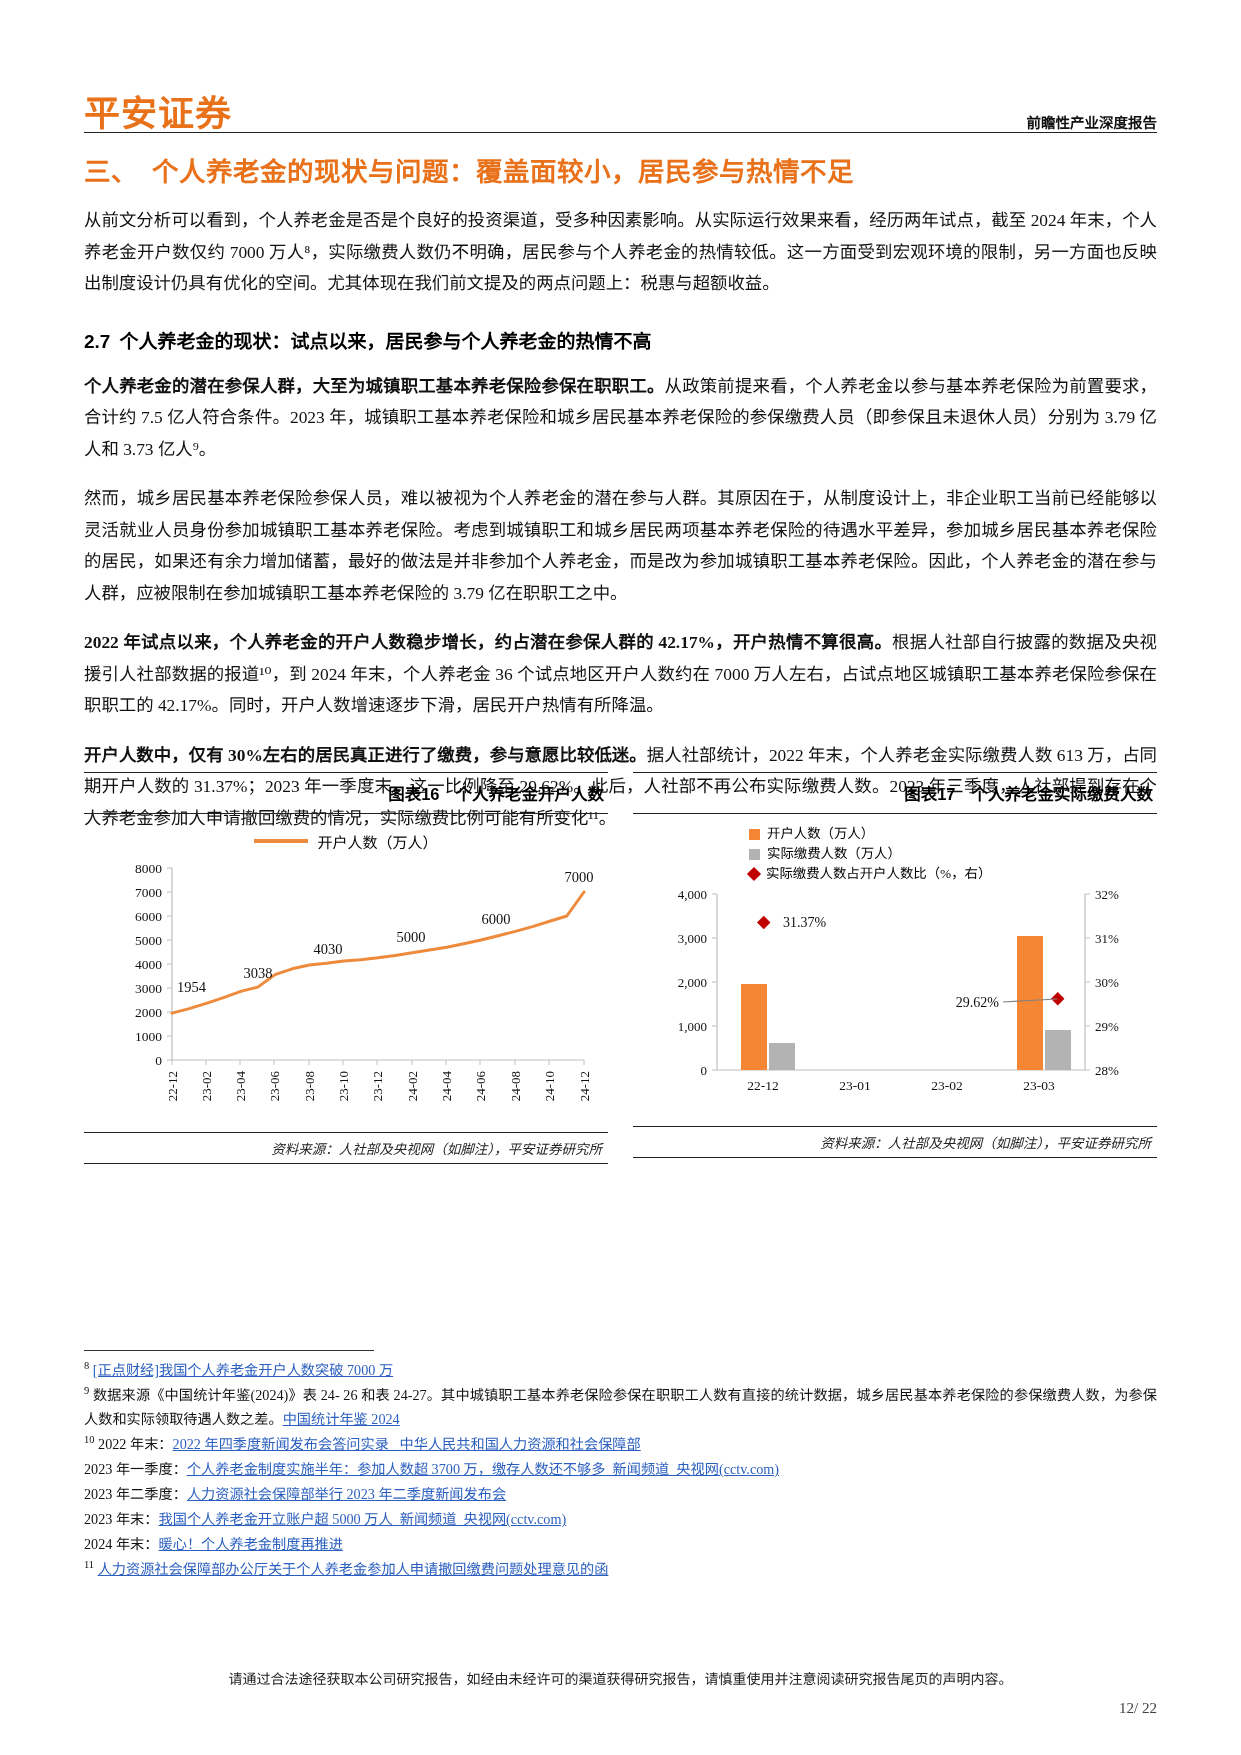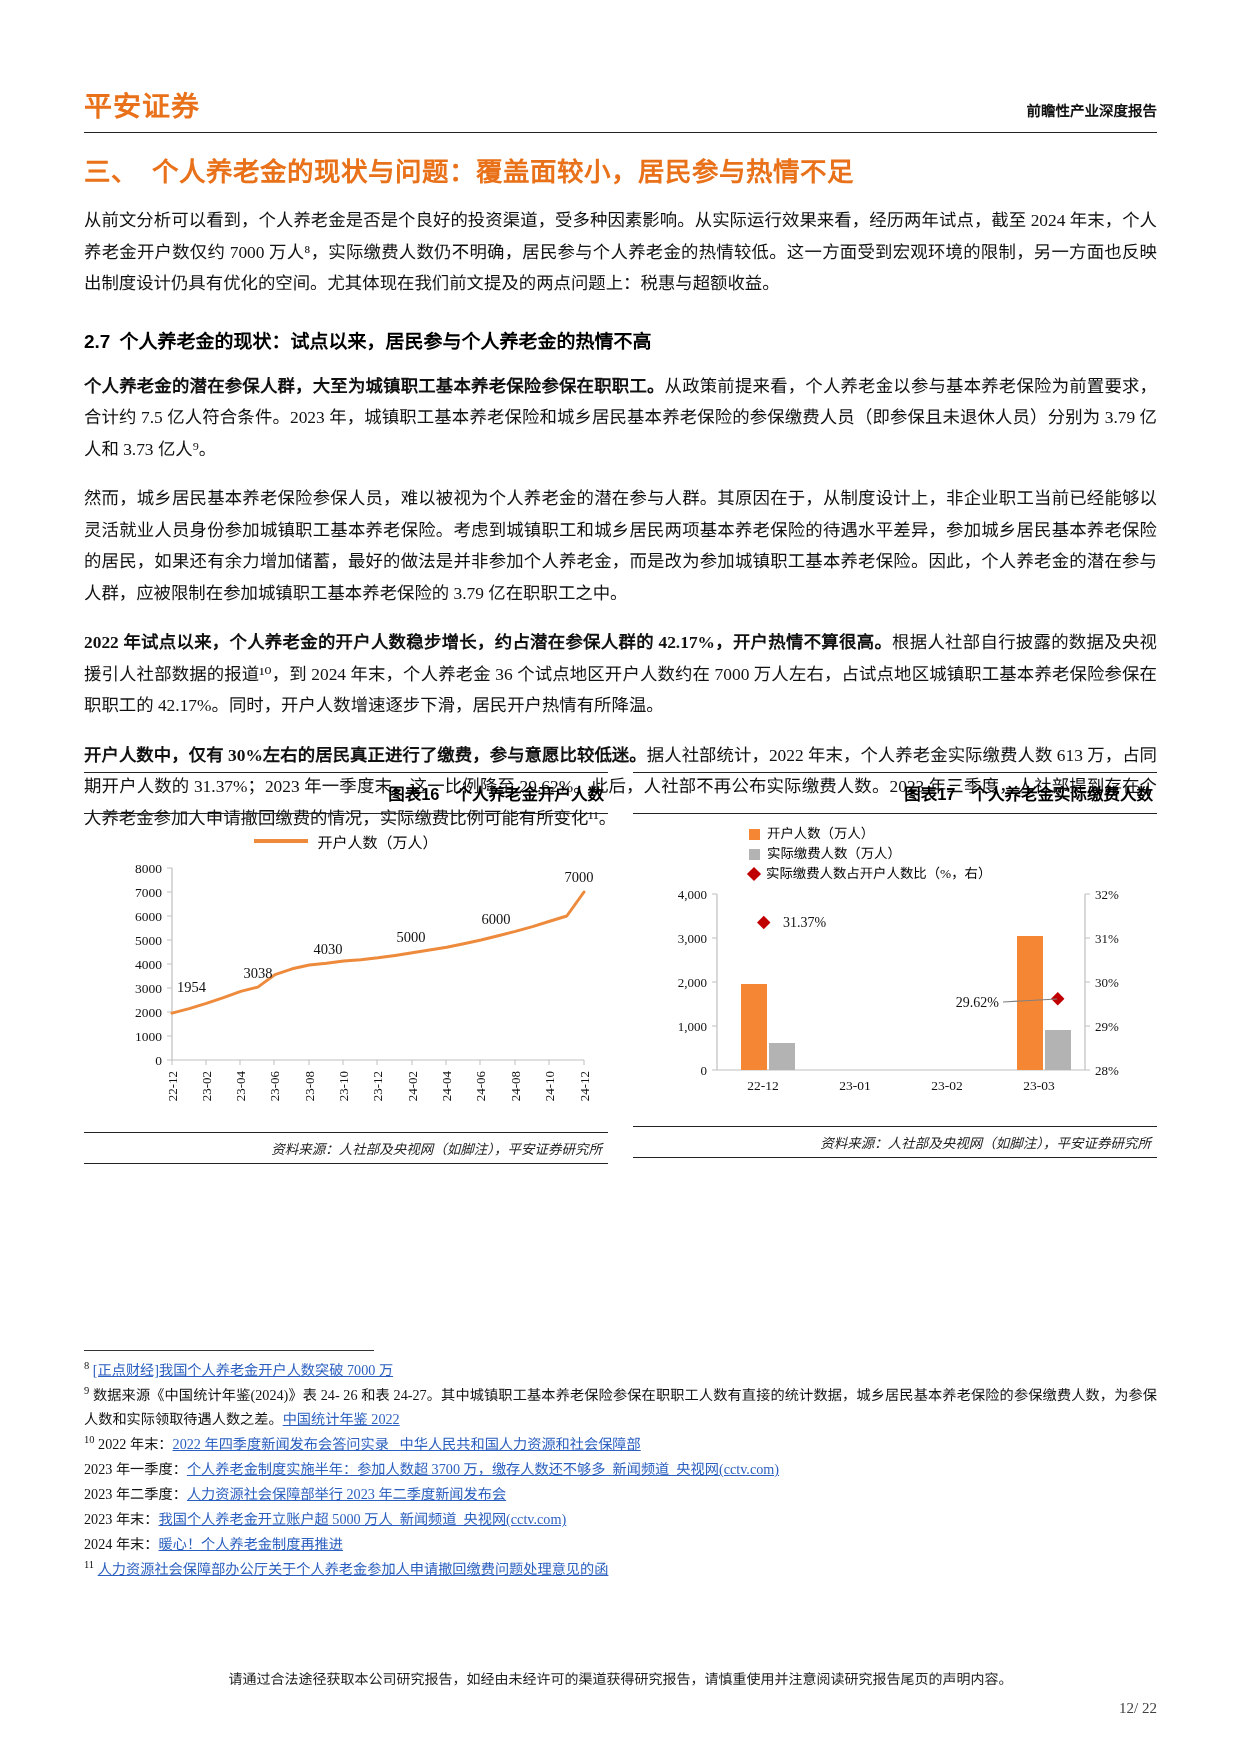--- a/index.html
+++ b/index.html
@@ -21,21 +21,21 @@
 
   
   .header{
     position:absolute;
     left:84px; top:84px; width:1073px;
     display:flex; align-items:flex-end; justify-content:space-between;
   }
   .brand{
     font-family:"Liberation Sans","DejaVu Sans",sans-serif;
     font-weight:bold;
-    font-size:28px;
+    font-size:36px;
     letter-spacing:1px;
     color:#E8711A;
   }
   .header-right{
     font-family:"Liberation Sans","DejaVu Sans",sans-serif;
     font-size:14.5px;
     font-weight:bold;
     color:#111;
     padding-bottom:4px;
   }
@@ -395,21 +395,21 @@
 
   <div class="fn-rule"></div>
   <div class="footnotes">
     <ul class="fnlist">
       <li class="fn">
         <sup>8</sup>
         <span></span><a class="lk" href="#">[正点财经]我国个人养老金开户人数突破 7000 万</a>
       </li>
       <li class="fn">
         <sup>9</sup>
-        <span>数据来源《中国统计年鉴(2024)》表 24- 26 和表 24-27。其中城镇职工基本养老保险参保在职职工人数有直接的统计数据，城乡居民基本养老保险的参保缴费人数，为参保人数和实际领取待遇人数之差。</span><a class="lk" href="#">中国统计年鉴 2022</a>
+        <span>数据来源《中国统计年鉴(2024)》表 24- 26 和表 24-27。其中城镇职工基本养老保险参保在职职工人数有直接的统计数据，城乡居民基本养老保险的参保缴费人数，为参保人数和实际领取待遇人数之差。</span><a class="lk" href="#">中国统计年鉴 2024</a>
       </li>
       <li class="fn">
         <sup>10</sup>
         <span>2022 年末：</span><a class="lk" href="#">2022 年四季度新闻发布会答问实录 _中华人民共和国人力资源和社会保障部</a>
       </li>
       <li class="fn">
         <span>2023 年一季度：</span><a class="lk" href="#">个人养老金制度实施半年：参加人数超 3700 万，缴存人数还不够多_新闻频道_央视网(cctv.com)</a>
       </li>
       <li class="fn">
         <span>2023 年二季度：</span><a class="lk" href="#">人力资源社会保障部举行 2023 年二季度新闻发布会</a>

